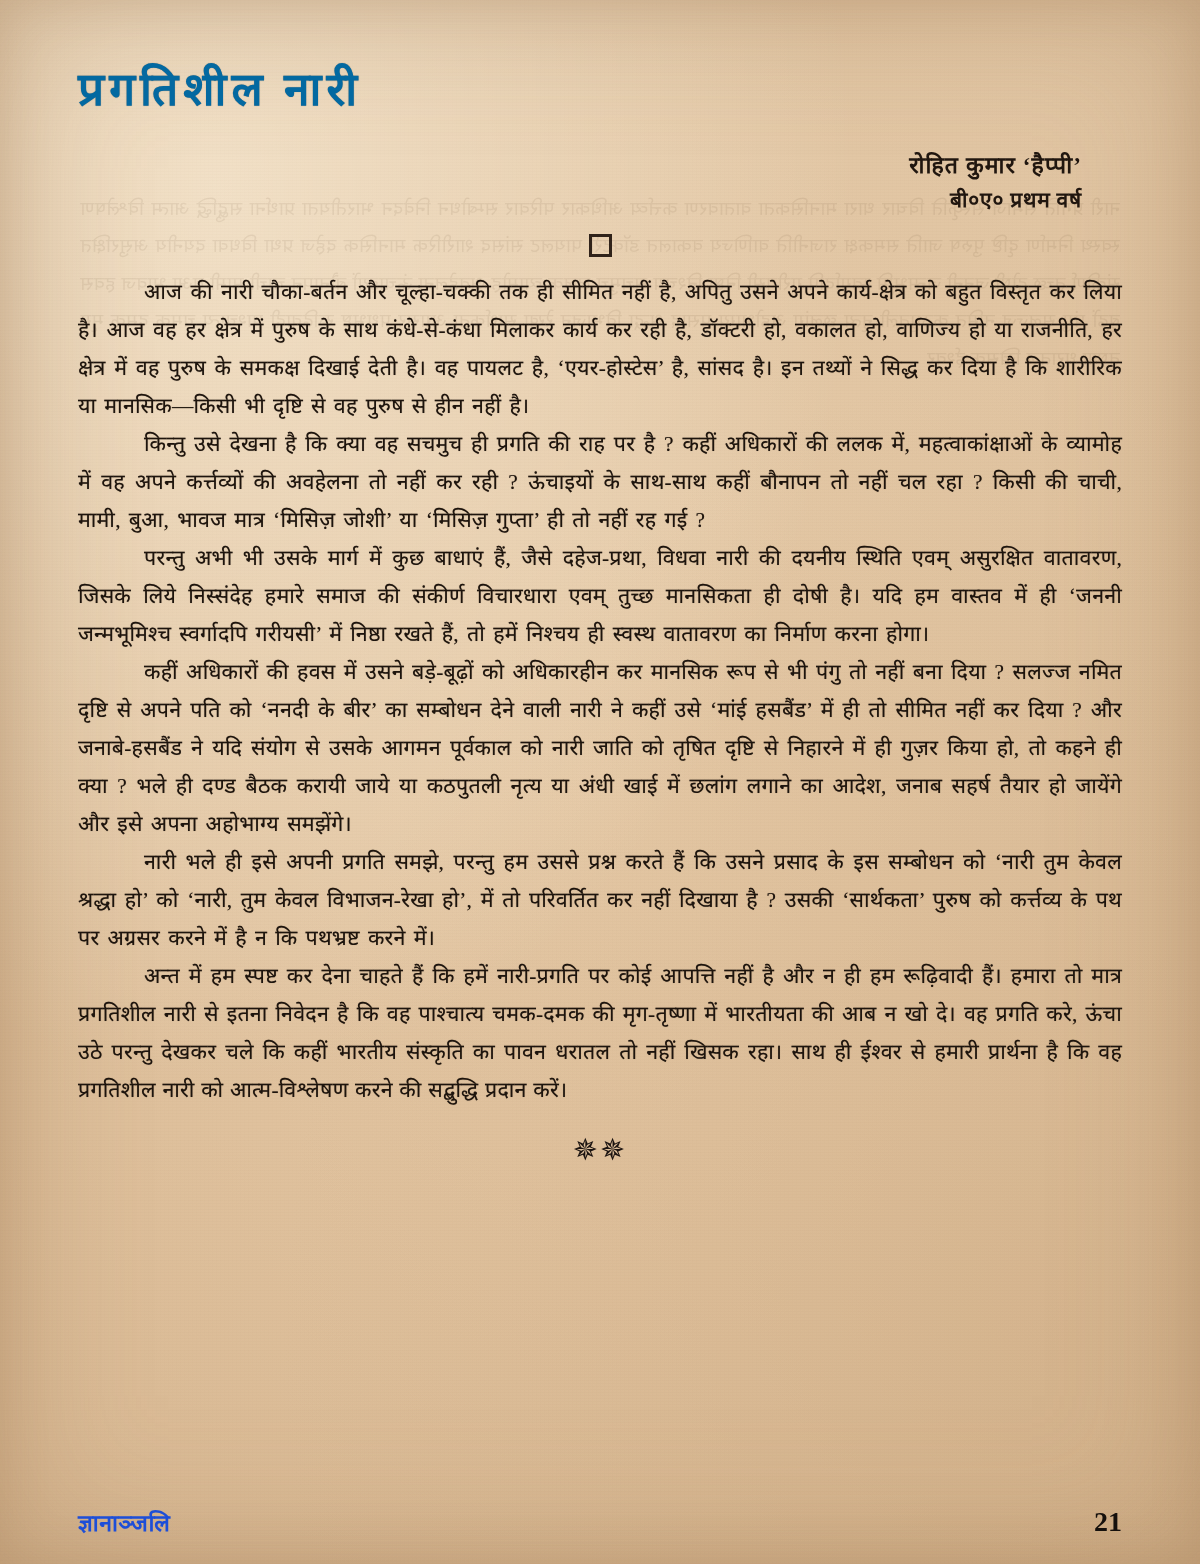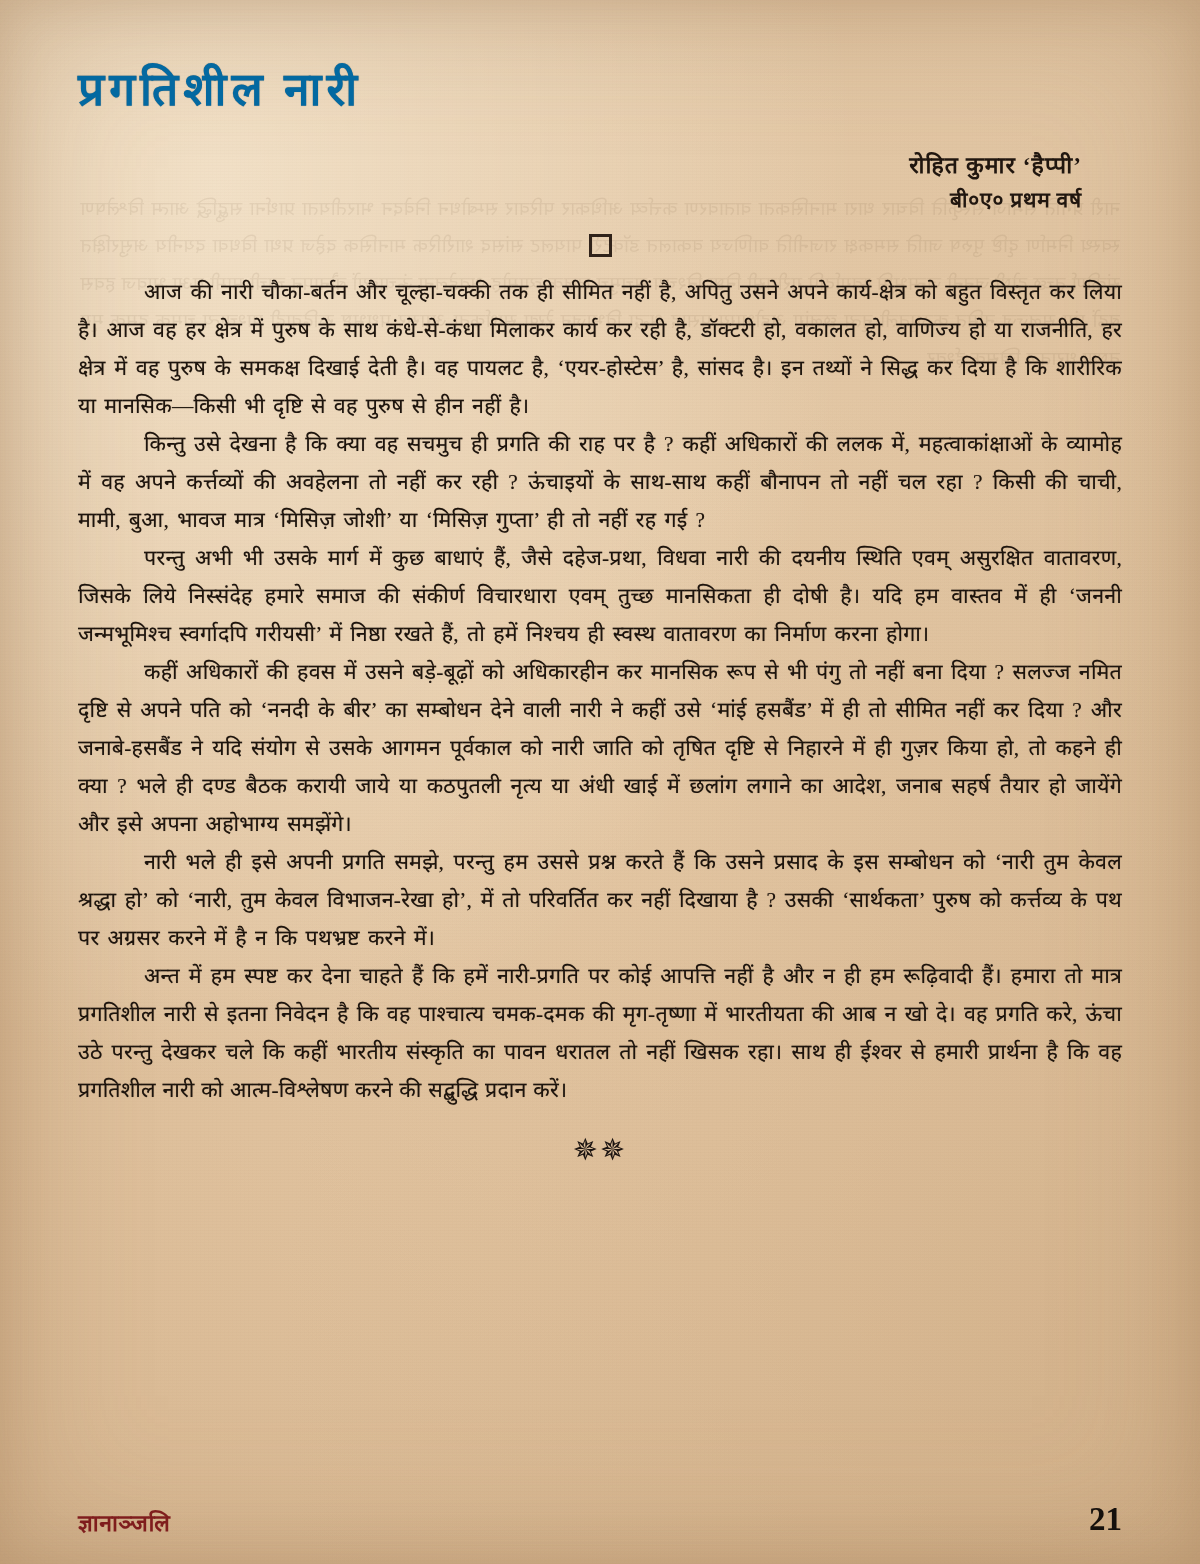--- a/index.html
+++ b/index.html
@@ -143,25 +143,25 @@
     right: 78px;
     bottom: 26px;
     display: flex;
     align-items: flex-end;
     justify-content: space-between;
     z-index: 4;
   }
   .footer-left {
     font-size: 23px;
     font-weight: bold;
-    color: #7f1d1d;
+    color: #1d4ed8;
     letter-spacing: .6px;
   }
   .footer-right {
-    font-size: 33px;
+    font-size: 28px;
     font-weight: bold;
     color: #15100c;
     font-family: "Liberation Serif", "DejaVu Serif", serif;
     margin-left: 17px;
   }
 </style>
 </head>
 <body>
 
 <div class="paper"></div>

